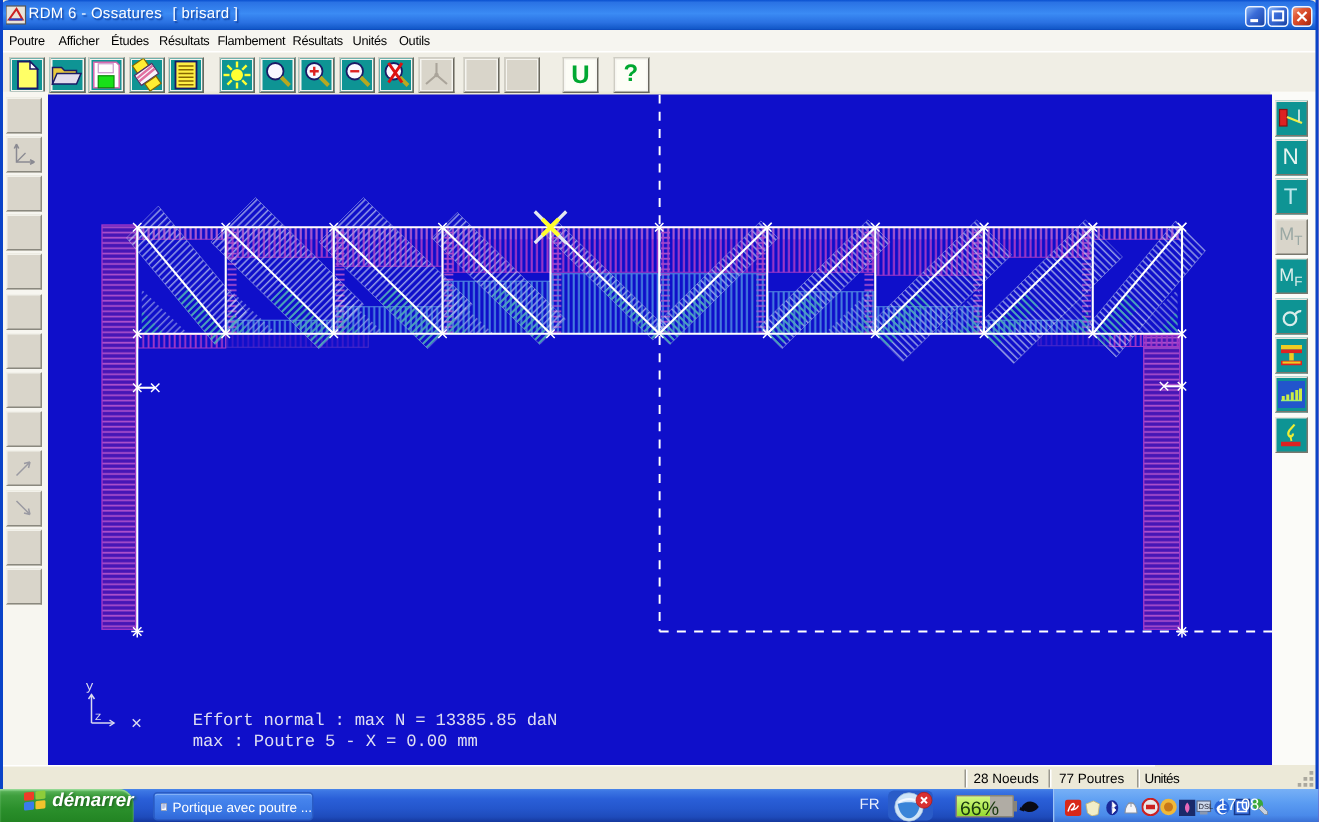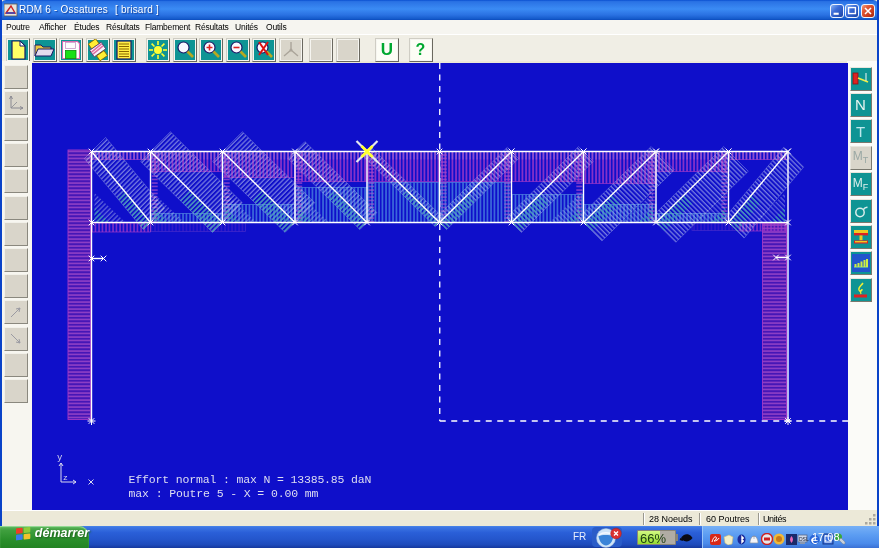--- a/index.html
+++ b/index.html
@@ -441,21 +441,21 @@
 <path d="M88.5 479.5L93.5 484.5M88.5 484.5L93.5 479.5" stroke="#d9d9ef" stroke-width="1"></path>
 <text x="128.5" y="483" font-family="Liberation Mono, monospace" font-size="11.5" fill="#dedef2" textLength="243">Effort normal : max N = 13385.85 daN</text>
 <text x="128.5" y="497" font-family="Liberation Mono, monospace" font-size="11.5" fill="#dedef2" textLength="190">max : Poutre 5 - X = 0.00 mm</text>
 </svg>
 </div>
 <div class="abs statusbar">
 <div class="sep" style="left:641px"></div>
     <div class="sep" style="left:697px"></div>
     <div class="sep" style="left:756px"></div>
 <span class="abs" style="left:647px;top:3px">28 Noeuds</span>
-<span class="abs" style="left:704px;top:3px">60 Poutres</span>
+<span class="abs" style="left:704px;top:3px">77 Poutres</span>
 <span class="abs" style="left:761px;top:3px;letter-spacing:-0.4px">Unités = mm , daN , rad , K</span>
 <svg class="abs" style="left:863px;top:3px" width="12" height="12" viewBox="0 0 12 12">
       <g fill="#aaa89e">
         <rect x="8" y="8" width="2.5" height="2.5"></rect>
         <rect x="8" y="4" width="2.5" height="2.5"></rect>
         <rect x="4" y="8" width="2.5" height="2.5"></rect>
         <rect x="8" y="0" width="2.5" height="2.5"></rect>
         <rect x="0" y="8" width="2.5" height="2.5"></rect>
         <rect x="4" y="4" width="2.5" height="2.5"></rect>
       </g>
@@ -467,20 +467,27 @@
 <div class="start">
       <svg style="margin-left:16px" width="17" height="15" viewBox="0 0 17 15">
         <g transform="skewY(-6)">
           <rect x="0" y="2" width="7.2" height="6" rx="1" fill="#ee3c28"></rect>
           <rect x="8.2" y="2" width="7.2" height="6" rx="1" fill="#8ecc3a"></rect>
           <rect x="0" y="9" width="7.2" height="6" rx="1" fill="#3a7cec"></rect>
           <rect x="8.2" y="9" width="7.2" height="6" rx="1" fill="#f2c32c"></rect>
         </g>
       </svg>
       <span style="margin-left:3px">démarrer</span>
+    </div>
+<div class="task" style="left:102px;width:107px">
+      <svg style="margin:0 3px 0 4px" width="13" height="14" viewBox="0 0 13 14">
+        <rect x="1" y="0.5" width="10" height="13" fill="#fff" stroke="#667" stroke-width="0.8"></rect>
+        <path d="M3 3h6M3 5h6M3 7h6M3 9h4" stroke="#3a66cc" stroke-width="0.9"></path>
+      </svg>
+      <span>Portique avec poutre ...</span>
     </div>
 <span class="abs" style="left:573px;top:5px;color:#e8eefc;font-size:10px">FR</span>
 <div class="abs" style="left:592px;top:1px;width:30px;height:20px;background:#2a5cc8;border-radius:4px"></div>
 <svg class="abs" style="left:595px;top:1px" width="28" height="21" viewBox="0 0 28 21">
       <circle cx="11" cy="11" r="9.5" fill="#cfe4f8" stroke="#9ab8d8" stroke-width="0.5"></circle>
       <path d="M3.5 9c3-1.5 11-1.5 15 0-1 6-4 9.5-7.5 9.5S4.5 15 3.5 9z" fill="#3a84d8"></path>
       <path d="M4 8c4-3 10-3 14 0" fill="none" stroke="#f4f8ff" stroke-width="1.4"></path>
       <circle cx="21" cy="6.5" r="5.3" fill="#d83030" stroke="#b01818" stroke-width="0.5"></circle>
       <path d="M19 4.5l4 4M19 8.5l4-4" stroke="#fff" stroke-width="1.3"></path>
     </svg>

